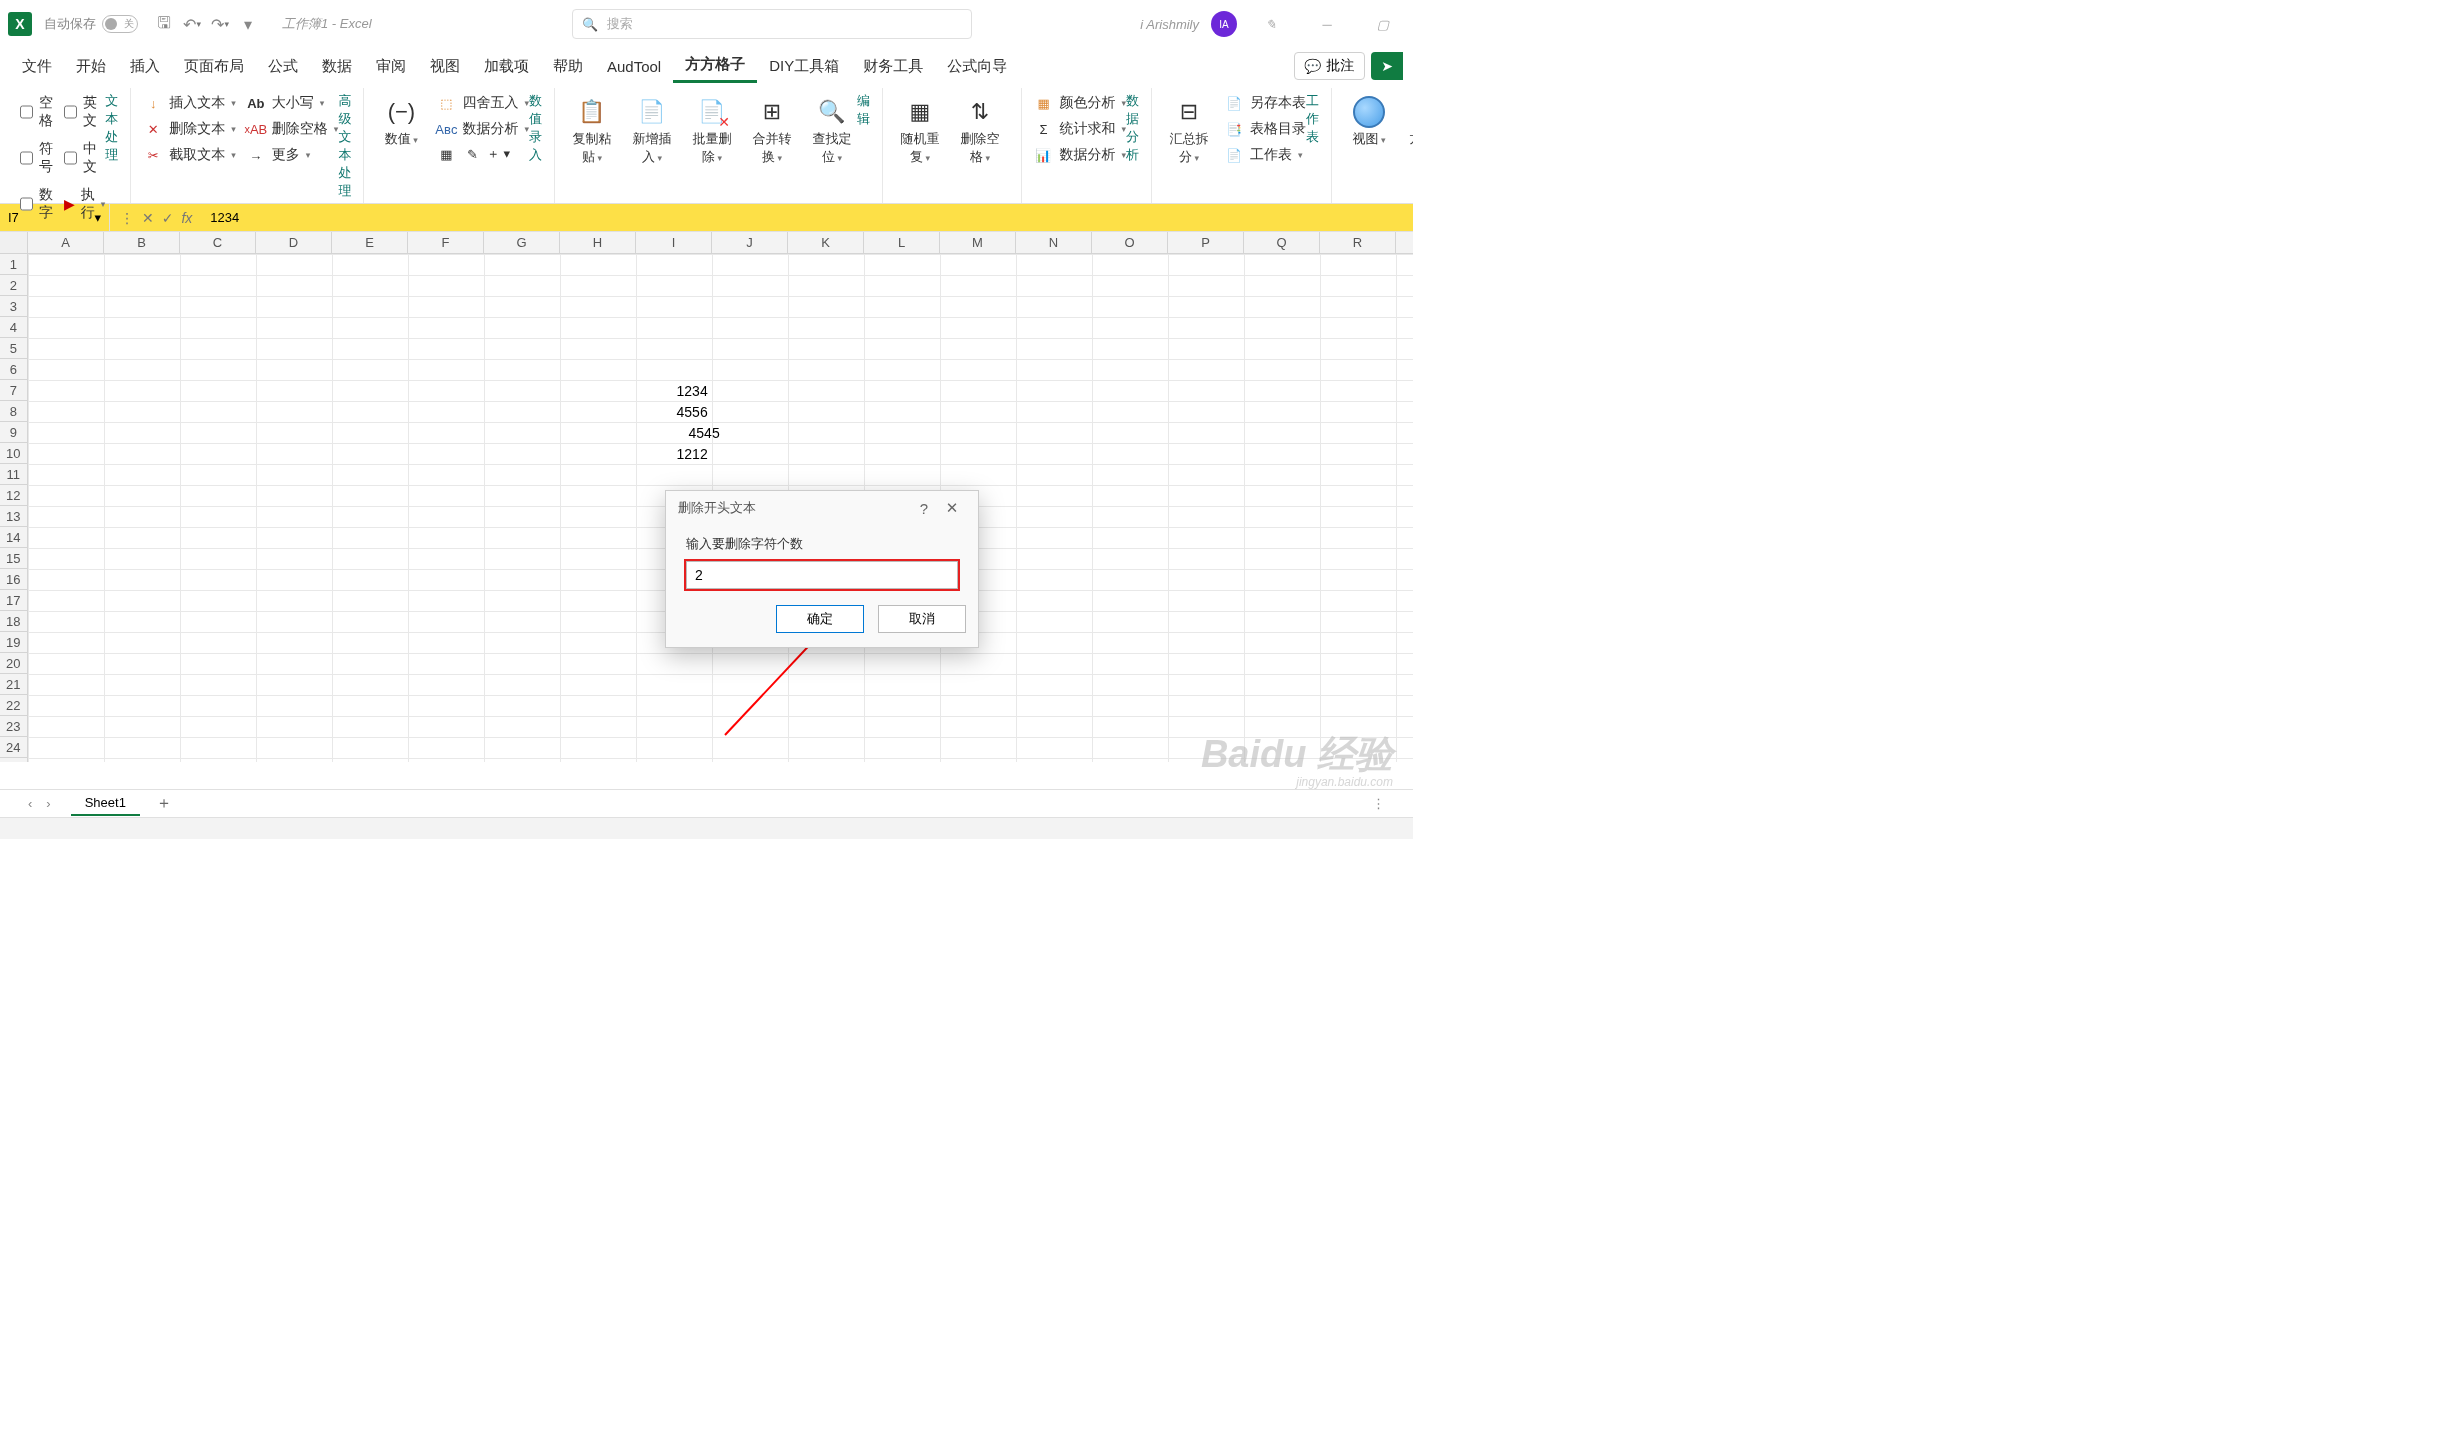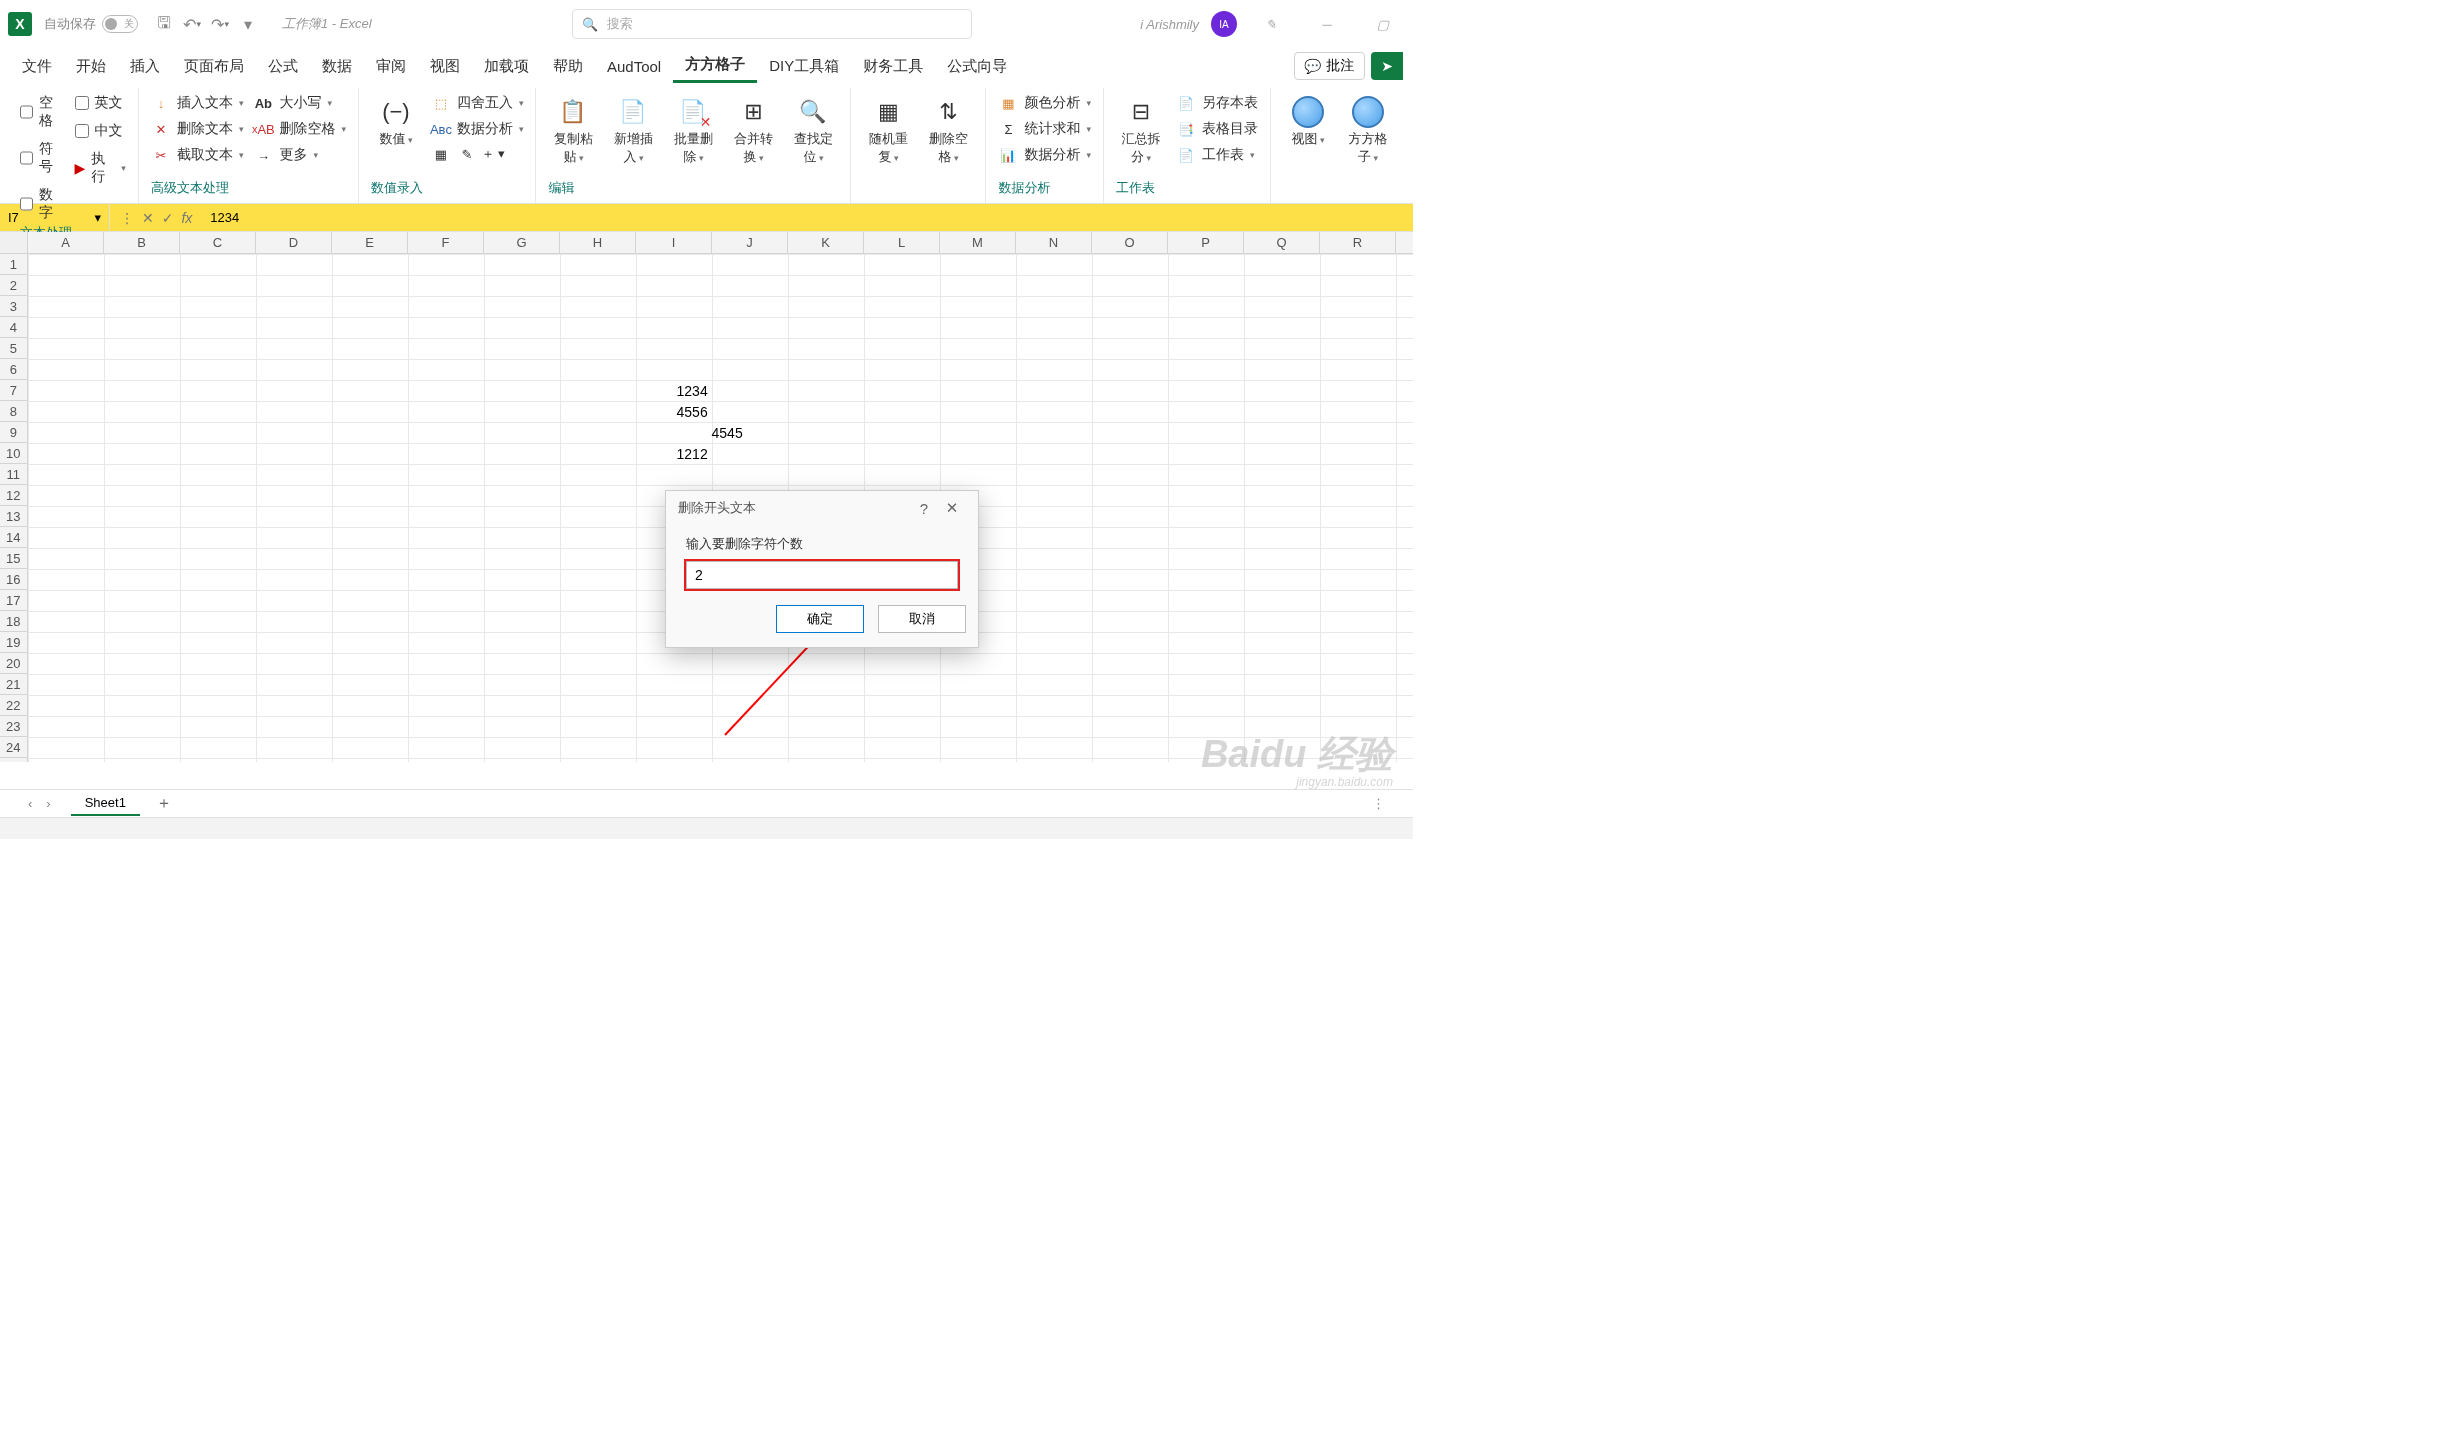--- a/index.html
+++ b/index.html
@@ -21,21 +21,21 @@
 
 .ribbon-tabs { height: 36px; display: flex; align-items: center; padding: 0 10px; gap: 0; font-size: 15px; }
 .ribbon-tab { padding: 6px 12px; cursor: pointer; color: #333; }
 .ribbon-tab.active { font-weight: bold; border-bottom: 3px solid #107c41; }
 .ribbon-tabs-right { margin-left: auto; display: flex; align-items: center; gap: 6px; }
 .comment-btn { border: 1px solid #d0d0d0; border-radius: 4px; padding: 4px 10px; font-size: 14px; display: flex; align-items: center; gap: 4px; }
 .share-btn { background: #107c41; color: #fff; padding: 6px 10px; border-radius: 4px 0 0 4px; font-size: 14px; }
 
 
 .ribbon { height: 120px; background: #fff; border-bottom: 1px solid #e0e0e0; display: flex; padding: 4px 8px 0; }
-.ribbon-group { border-right: 1px solid #e8e8e8; padding: 2px 12px; display: flex; flex-direction: column; }
+.ribbon-group { border-right: 1px solid #e8e8e8; padding: 2px 12px; display: flex; }
 .ribbon-group-content { flex: 1; display: flex; gap: 10px; align-items: flex-start; }
 .ribbon-group-label { font-size: 13px; color: #0f766e; padding: 2px 0 4px; }
 .checkbox-col { display: flex; flex-direction: column; gap: 10px; padding-top: 4px; }
 .checkbox-item { display: flex; align-items: center; gap: 6px; font-size: 14px; color: #333; }
 .checkbox-item input { width: 14px; height: 14px; }
 .cmd-col { display: flex; flex-direction: column; gap: 8px; padding-top: 4px; }
 .cmd-item { display: flex; align-items: center; gap: 6px; font-size: 14px; color: #333; white-space: nowrap; }
 .cmd-icon { width: 20px; height: 16px; display: inline-flex; align-items: center; justify-content: center; font-size: 13px; }
 .big-btn { display: flex; flex-direction: column; align-items: center; justify-content: center; width: 50px; font-size: 13px; color: #333; text-align: center; gap: 2px; padding-top: 6px; }
 .big-icon { width: 32px; height: 32px; display: flex; align-items: center; justify-content: center; font-size: 22px; }
@@ -448,21 +448,21 @@
           <div class="hline" style="top: 378px;"></div>
           <div class="hline" style="top: 399px;"></div>
           <div class="hline" style="top: 420px;"></div>
           <div class="hline" style="top: 441px;"></div>
           <div class="hline" style="top: 462px;"></div>
           <div class="hline" style="top: 483px;"></div>
           <div class="hline" style="top: 504px;"></div>
         </div>
     <div class="cell-value" style="left: 608px; top: 126px; width: 76px; height: 21px;">1234</div>
         <div class="cell-value" style="left: 608px; top: 147px; width: 76px; height: 21px;">4556</div>
-        <div class="cell-value" style="left: 643px; top: 168px; width: 76px; height: 21px;">4545</div>
+        <div class="cell-value" style="left: 620px; top: 168px; width: 76px; height: 21px;">4545</div>
         <div class="cell-value" style="left: 608px; top: 189px; width: 76px; height: 21px;">1212</div>
       </div>
   </div>
 </div>
 
 <div class="dialog">
   <div class="dialog-title">
     <span class="dialog-title-text">删除开头文本</span>
     <span class="dialog-help">?</span>
     <span class="dialog-close">✕</span>

